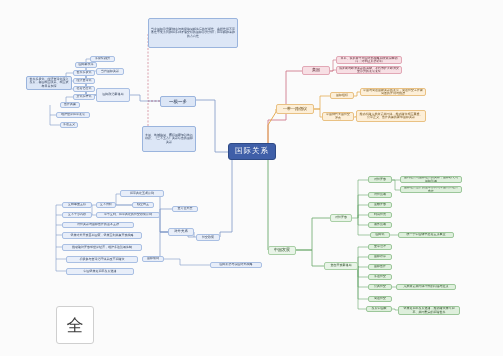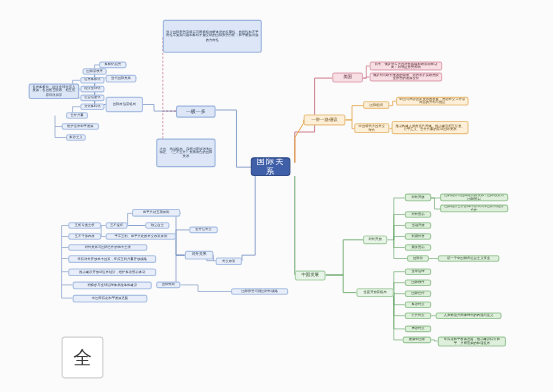--- a/index.html
+++ b/index.html
@@ -87,21 +87,21 @@
     <path d="M96 215 L92 215 L92 205" fill="none" stroke="#7d97c6" stroke-width="0.6"></path>
     <path d="M62 205 L56 205 L56 215 L62 215" fill="none" stroke="#7d97c6" stroke-width="0.6"></path>
     <path d="M62 225 L56 225 L56 215" fill="none" stroke="#7d97c6" stroke-width="0.6"></path>
     <path d="M62 235 L56 235 L56 225" fill="none" stroke="#7d97c6" stroke-width="0.6"></path>
     <path d="M62 247 L56 247 L56 235" fill="none" stroke="#7d97c6" stroke-width="0.6"></path>
     <path d="M66 259 L56 259 L56 247" fill="none" stroke="#7d97c6" stroke-width="0.6"></path>
     <path d="M66 271 L56 271 L56 259" fill="none" stroke="#7d97c6" stroke-width="0.6"></path>
     <path d="M164 259 L180 259 L180 265 L210 265" fill="none" stroke="#7d97c6" stroke-width="0.6"></path>
   </svg>
 
-  <div class="node center" style="left:228px;top:143px;width:36px;height:17px;">
+  <div class="node center" style="left:228px;top:143px;width:48px;height:17px;font-family:Liberation Mono, monospace;">
     <span>国际关系</span>
   </div>
 
   <div class="logo">
     <span>全</span>
   </div>
 
 <div class="node blue t3" style="left: 148px; top: 18px; width: 90px; height: 30px;">
       <span>当今国际形势新特点与两极格局解体后的长期性、曲折性和不平衡性等复杂问题和多种矛盾交织的国际形势分析；和平解题课题的方向性</span>
     </div>

